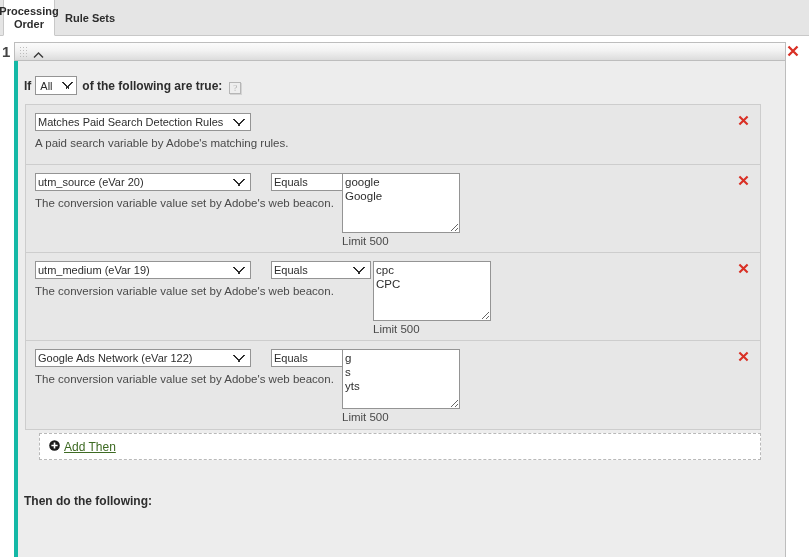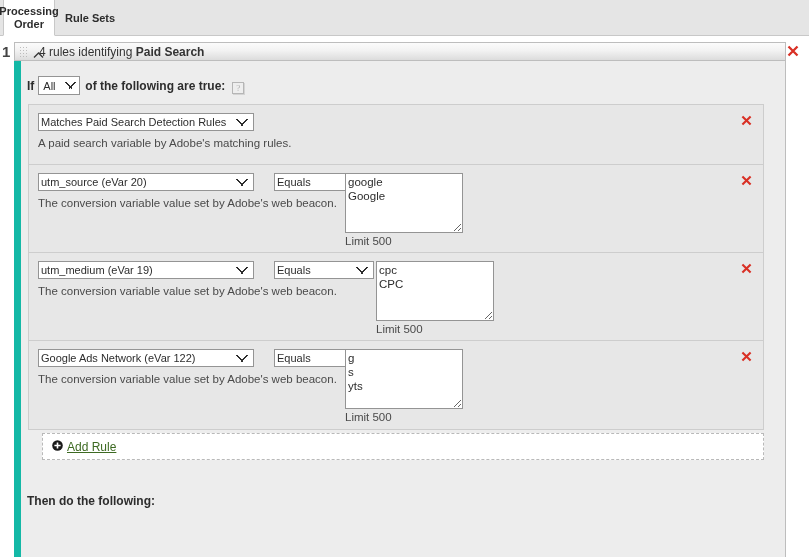--- a/index.html
+++ b/index.html
@@ -76,21 +76,21 @@
     width: 14px; height: 14px;
     cursor: pointer;
   }
   .xmark { display: block; }
 
   
   .ruleset-body {
     position: absolute; left: 14px; top: 61px;
     width: 772px; height: 496px;
     background: #ededed;
-    border-left: 7px solid #14b8a6;
+    border-left: 4px solid #14b8a6;
     border-right: 1px solid #bdbdbd;
   }
 
   .if-line {
     position: absolute; left: 6px; top: 15px;
     display: flex; align-items: center;
     font-weight: bold; font-size: 12px; color: #2d2d2d;
   }
   .if-line .lbl { margin-right: 4px; }
 
@@ -219,21 +219,20 @@
 
 <div class="ruleset-number">1</div>
 
 <div class="ruleset-header">
   <div class="drag-handle"></div>
   <span class="caret-up">
     <svg width="11" height="8" viewBox="0 0 11 8">
         <path d="M1 6.5 L5.5 2 L10 6.5" fill="none" stroke="#3a3a3a" stroke-width="1.4"></path>
       </svg>
   </span>
-  <span class="ruleset-title"><span>4 rules identifying </span><b>Paid Search</b></span>
 </div>
 
 <div class="ruleset-close">
   <svg class="xmark" width="14" height="14" viewBox="0 0 14 14">
     <path d="M2.5 2.5 L11.5 11.5 M11.5 2.5 L2.5 11.5" stroke="#d93025" stroke-width="2.3" stroke-linecap="butt"></path>
   </svg>
 </div>
 
 <div class="ruleset-body">
 
@@ -345,18 +344,18 @@
 
   </div>
 
   <div class="add-rule-box">
     <span class="plus-icon">
       <svg width="11" height="11" viewBox="0 0 11 11">
         <circle cx="5.5" cy="5.5" r="5.3" fill="#1a1a1a"></circle>
         <path d="M5.5 2.4 V8.6 M2.4 5.5 H8.6" stroke="#ffffff" stroke-width="1.6"></path>
       </svg>
     </span>
-    <span class="add-rule-link">Add Rule</span>
+    <span class="add-rule-link">Add Then</span>
   </div>
 
   <div class="then-title">Then do the following:</div>
 
 </div>
 
 </body></html>

